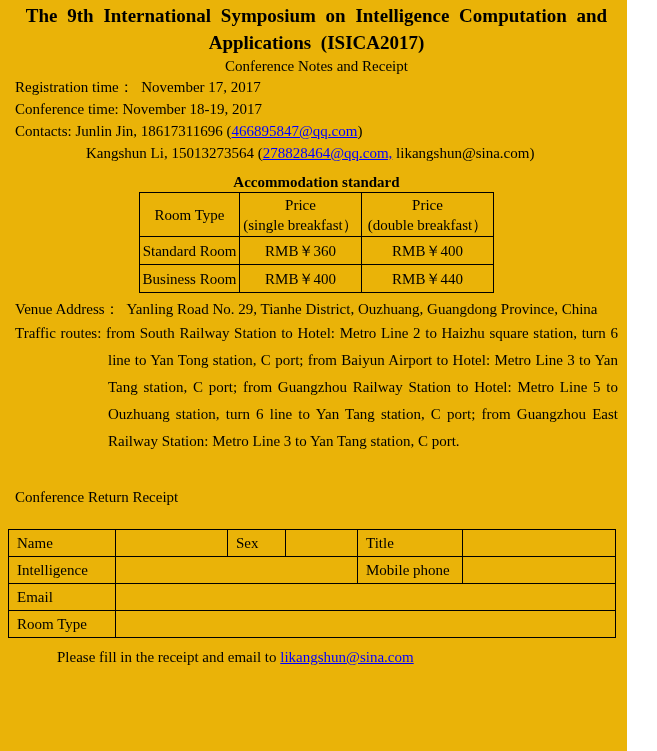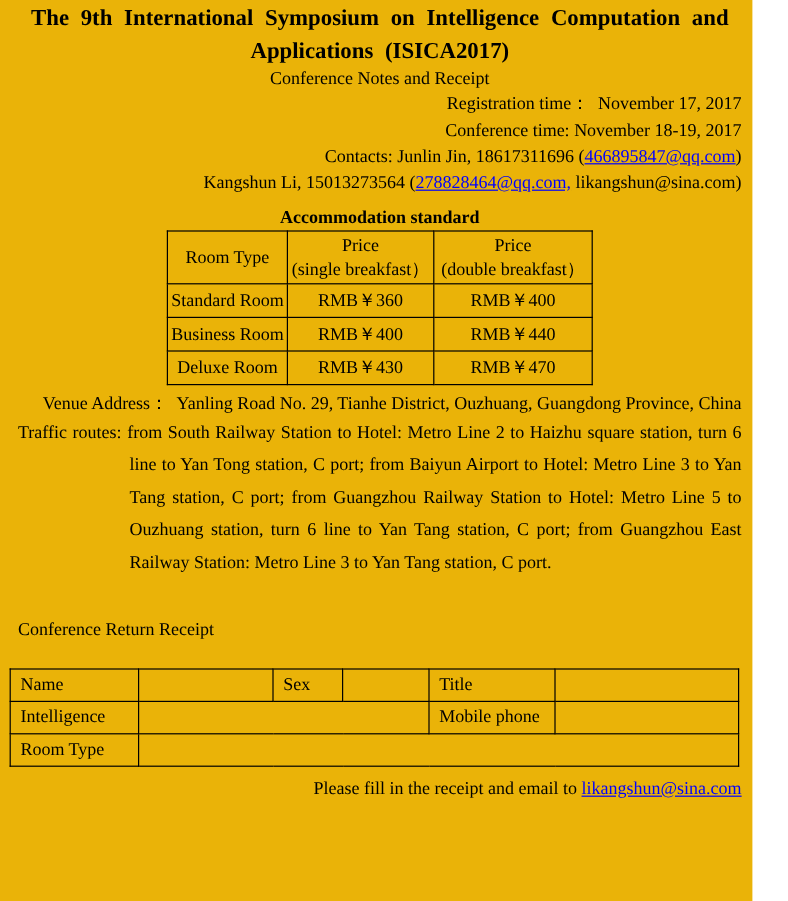--- a/index.html
+++ b/index.html
@@ -19,21 +19,21 @@
     text-align:center;
     font-weight:bold;
     font-size:19px;
     line-height:27px;
     word-spacing:5px;
   }
   .subtitle{
     text-align:center;
     line-height:20px;
   }
-  .line{white-space:pre-wrap;margin:0;text-align:right;}
+  .line{white-space:pre-wrap;margin:0;}
   .indent-contact{padding-left:71px;}
   .para{
     margin:0;
     text-align:justify;
   }
   .fee{line-height:22px;}
   .traffic{
     line-height:27px;
     padding-left:93px;
     text-indent:-93px;
@@ -79,21 +79,21 @@
     height:26px;
     vertical-align:middle;
     padding-left:8px;
     white-space:nowrap;
   }
   .link{
     color:#0000ff;
     text-decoration:underline;
     cursor:pointer;
   }
-  .footer{margin-top:8px;}
+  .footer{margin-top:8px;margin-left:42px;}
 </style>
 </head>
 <body>
 
 <div class="page">
 
   <div class="doc-title">
     <div>The 9th International Symposium on Intelligence Computation and</div>
     <div>Applications (ISICA2017)</div>
   </div>
@@ -131,25 +131,20 @@
     <tr class="drow">
       <td>Standard Room</td>
       <td>RMB￥360</td>
       <td>RMB￥400</td>
     </tr>
     <tr class="drow">
       <td>Business Room</td>
       <td>RMB￥400</td>
       <td>RMB￥440</td>
     </tr>
-    <tr class="drow">
-      <td>Deluxe Room</td>
-      <td>RMB￥430</td>
-      <td>RMB￥470</td>
-    </tr>
   </tbody>
     </table>
 
   <p class="line venue">Venue Address：  Yanling Road No. 29, Tianhe District, Ouzhuang, Guangdong Province, China</p>
 
   <p class="para traffic">Traffic routes: from South Railway Station to Hotel: Metro Line 2 to Haizhu square station, turn 6 line to Yan Tong station, C port; from Baiyun Airport to Hotel: Metro Line 3 to Yan Tang station, C port; from Guangzhou Railway Station to Hotel: Metro Line 5 to Ouzhuang station, turn 6 line to Yan Tang station, C port; from Guangzhou East Railway Station: Metro Line 3 to Yan Tang station, C port.</p>
 
   <div class="receipt-title">Conference Return Receipt</div>
 
   <table class="receipt-table">
@@ -170,20 +165,24 @@
       <td>Title</td>
       <td></td>
     </tr>
     <tr>
       <td>Intelligence</td>
       <td colspan="3"></td>
       <td>Mobile phone</td>
       <td></td>
     </tr>
     <tr>
+      <td>Email</td>
+      <td colspan="5"></td>
+    </tr>
+    <tr>
       <td>Room Type</td>
       <td colspan="5"></td>
     </tr>
   </tbody>
     </table>
 
   <p class="line footer"><span>Please fill in the receipt and email to </span><a class="link">likangshun@sina.com</a></p>
 
 </div>
 

